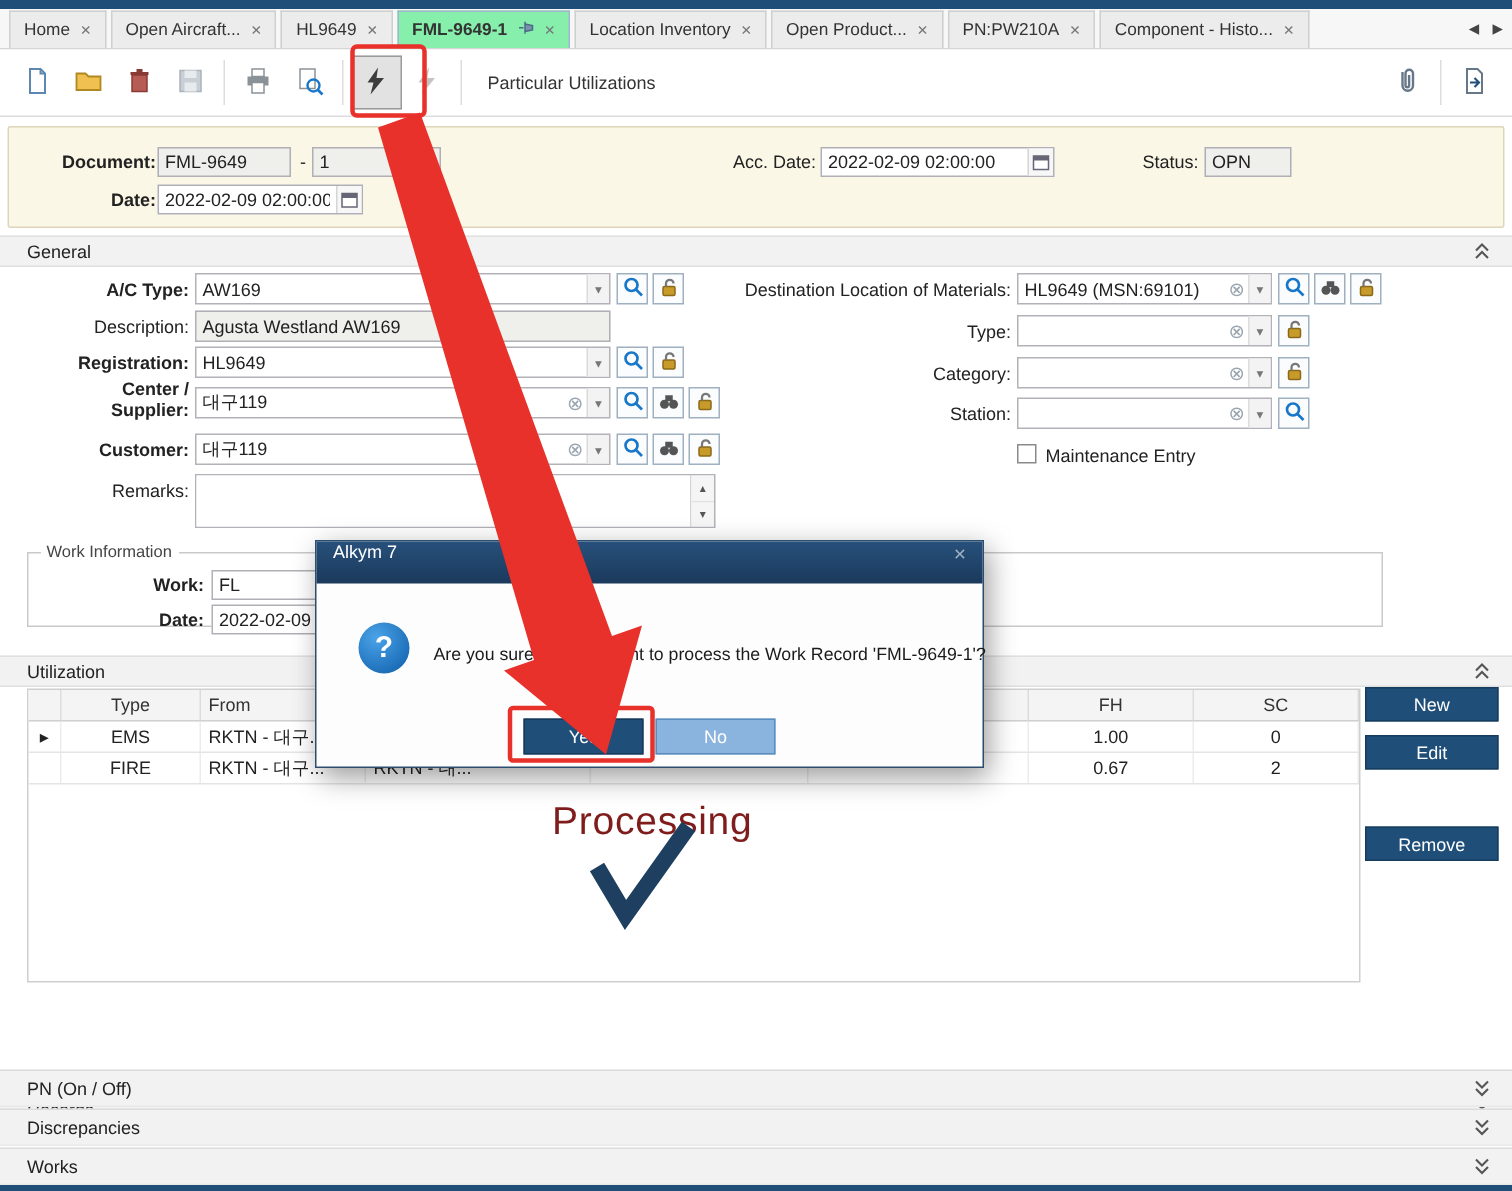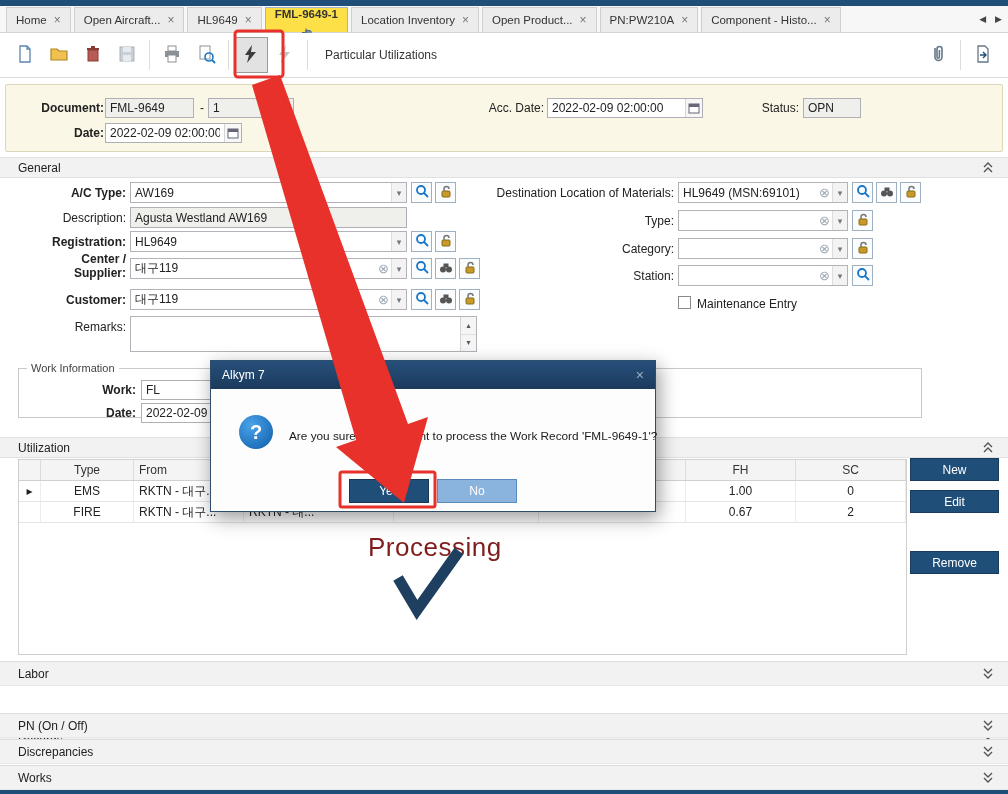--- a/index.html
+++ b/index.html
@@ -4,21 +4,21 @@
 <style>
   *{margin:0;padding:0;box-sizing:border-box;}
   body{font-family:"Liberation Sans",sans-serif;background:#ffffff;}
   .app{position:relative;width:1008px;height:794px;background:#fff;overflow:hidden;font-size:12px;color:#222;}
   .top-strip{position:absolute;left:0;top:0;width:1008px;height:6px;background:#1f4e79;}
   .bottom-strip{position:absolute;left:0;top:790px;width:1008px;height:4px;background:#1f4e79;}
 
   
   .tabbar{position:absolute;left:0;top:6px;width:1008px;height:27px;background:#f7f7f7;border-bottom:1px solid #d5d5d5;display:flex;align-items:flex-end;padding:0 4px 0 6px;}
   .tab{display:flex;align-items:center;gap:7px;height:25px;padding:0 9px;background:#ececec;border:1px solid #cfcfcf;border-bottom:none;margin-right:3px;font-size:11.5px;color:#333;white-space:nowrap;}
-  .tab.active{background:#fde047;border-color:#9fb6cc;font-weight:bold;flex-direction:column;}
+  .tab.active{background:#86efac;border-color:#9fb6cc;font-weight:bold;}
   .tab-close{color:#777;font-size:12px;font-weight:normal;line-height:1;}
   .tab-nav{margin-left:auto;display:flex;gap:9px;color:#444;font-size:9px;align-items:center;height:100%;padding-right:2px;}
 
   
   .toolbar{position:absolute;left:0;top:33px;width:1008px;height:45px;background:#fff;border-bottom:1px solid #dcdcdc;display:flex;align-items:center;padding:0 8px;}
   .tb-btn{width:34px;height:36px;display:flex;align-items:center;justify-content:center;border:1px solid transparent;background:transparent;}
   .tb-btn.pressed{background:#e2e2e2;border-color:#9a9a9a;}
   .tb-sep{width:1px;height:30px;background:#ddd;margin:0 5px;}
   .tb-title{margin-left:12px;color:#333;}
   .tb-right{margin-left:auto;display:flex;align-items:center;}
@@ -65,21 +65,21 @@
   .gc{border-right:1px solid #dcdcdc;display:flex;align-items:center;justify-content:center;color:#333;overflow:hidden;white-space:nowrap;}
   .gr .gc{border-right:1px solid #ececec;color:#222;}
   .c0{width:22px;}.c1{width:93px;}.c2{width:110px;justify-content:flex-start;padding:0 5px;}
   .c3{width:150px;justify-content:flex-start;padding:0 5px;}.c4{width:145px;}.c5{width:147px;}
   .c6{width:110px;}.c7{width:110px;}
   .side-btn{position:absolute;left:910px;width:89px;height:23px;background:#1f4e79;border:1px solid #163c5e;color:#fff;display:flex;align-items:center;justify-content:center;font-size:12px;}
   .watermark{position:absolute;left:368px;top:532px;font-size:26px;color:#7f1d1d;letter-spacing:.5px;}
 
   
   .dialog{position:absolute;left:210px;top:360px;width:446px;height:152px;border:1px solid #2c4d6e;box-shadow:3px 6px 18px rgba(0,0,0,.4);z-index:40;background:#fdfdfd;}
-  .dlg-title{height:28px;background:linear-gradient(#27507b,#1b3a5c);color:#fff;display:flex;align-items:center;padding:0 11px;font-size:12px;gap:20px;}
+  .dlg-title{height:28px;background:linear-gradient(#27507b,#1b3a5c);color:#fff;display:flex;padding:0 11px;font-size:12px;gap:20px;}
   .dlg-close{margin-left:auto;color:#9fb0c2;font-size:14px;}
   .dlg-body{position:relative;height:122px;}
   .qicon{position:absolute;left:28px;top:26px;width:34px;height:34px;border-radius:50%;background:radial-gradient(circle at 35% 30%,#4aa3e8,#0c5ca8);color:#fff;font-weight:bold;font-size:20px;display:flex;align-items:center;justify-content:center;}
   .dlg-msg{position:absolute;left:78px;top:40px;font-size:11.8px;white-space:nowrap;color:#1a1a1a;}
   .dlg-btn{position:absolute;top:90px;width:80px;height:24px;display:flex;align-items:center;justify-content:center;font-size:12px;}
   .dlg-btn.yes{left:138px;background:#1f4e79;color:#fff;border:1px solid #16395a;}
   .dlg-btn.no{left:226px;background:#8ab4de;color:#fff;border:1px solid #5b8cbe;}
 
   .annotation{position:absolute;left:0;top:0;z-index:50;pointer-events:none;}
 </style>
@@ -477,28 +477,20 @@
       <div class="gc c7">2</div>
     </div>
   </div>
 
   <div class="watermark">Processing</div>
 
   <div class="side-btn" style="top:458px;">New</div>
   <div class="side-btn" style="top:490px;">Edit</div>
   <div class="side-btn" style="top:551px;text-align:right;">Remove</div>
 
-  <div class="botbar" style="top:661px;">
-    <span class="sec-label">Labor</span>
-    <span class="sec-ico">
-        <svg width="12" height="13" viewBox="0 0 12 13">
-          <path d="M2 2 L6 6 L10 2 M2 7 L6 11 L10 7" stroke="#555" fill="none" stroke-width="1.4"></path>
-        </svg>
-      </span>
-  </div>
   <div class="botbar" style="top:687px;margin-top:40px;">
     <span class="sec-label">Records</span>
     <span class="sec-ico">
         <svg width="12" height="13" viewBox="0 0 12 13">
           <path d="M2 2 L6 6 L10 2 M2 7 L6 11 L10 7" stroke="#555" fill="none" stroke-width="1.4"></path>
         </svg>
       </span>
   </div>
   <div class="botbar" style="top:713px;">
     <span class="sec-label">PN (On / Off)</span>

